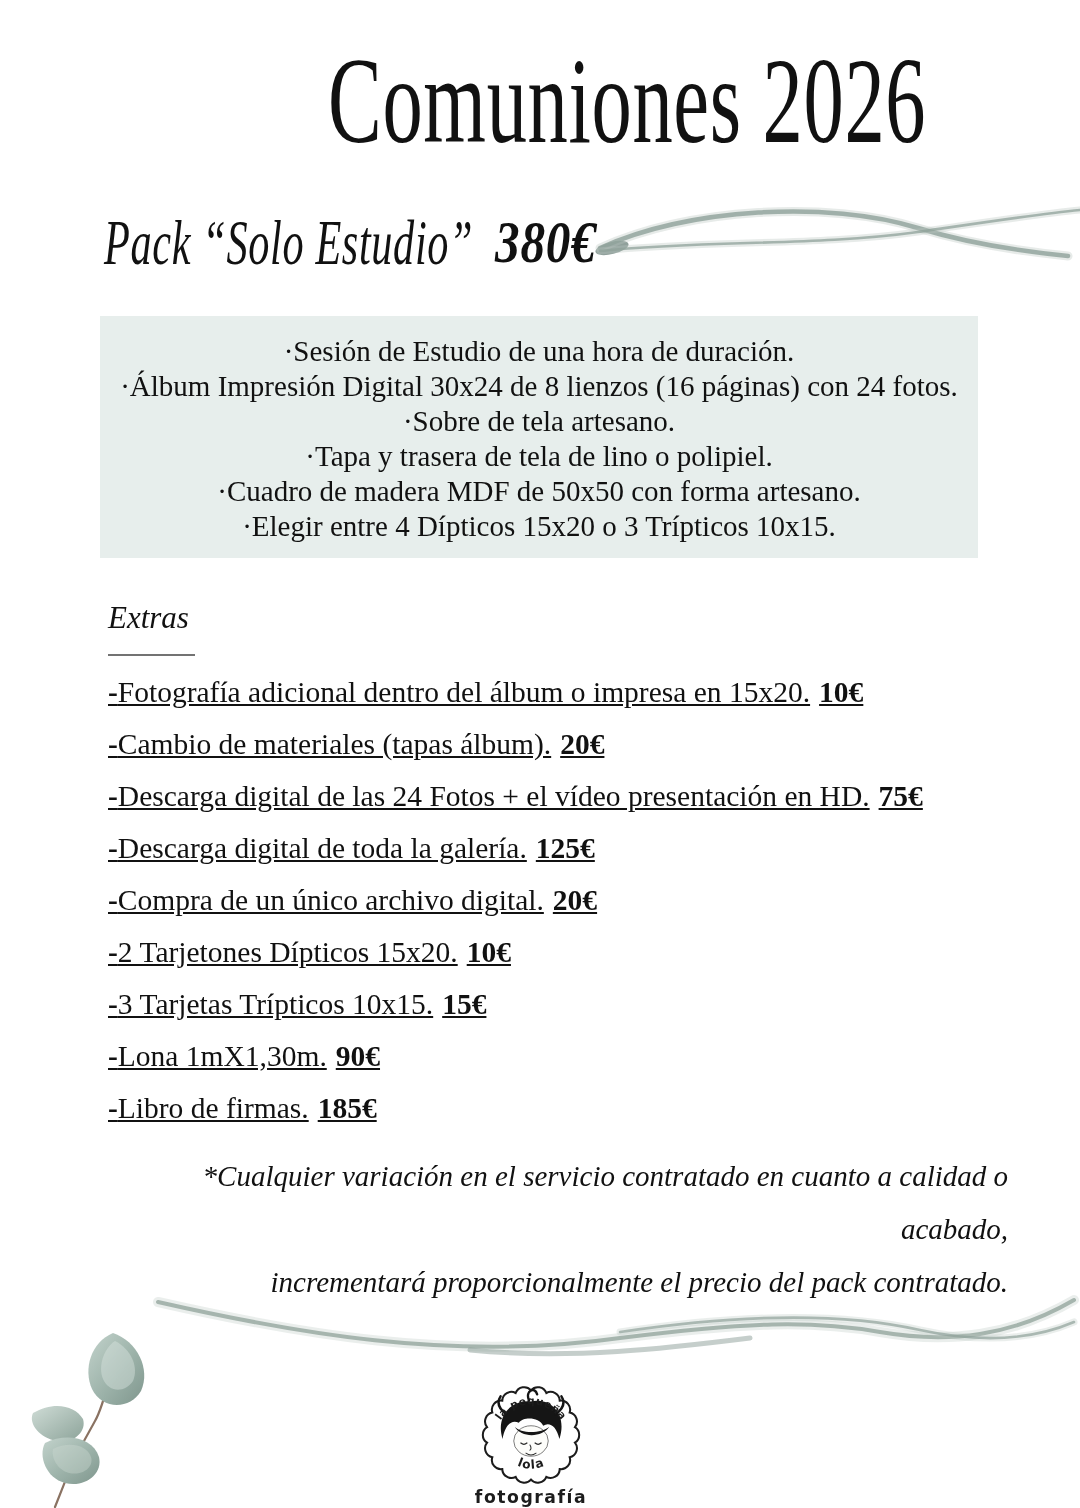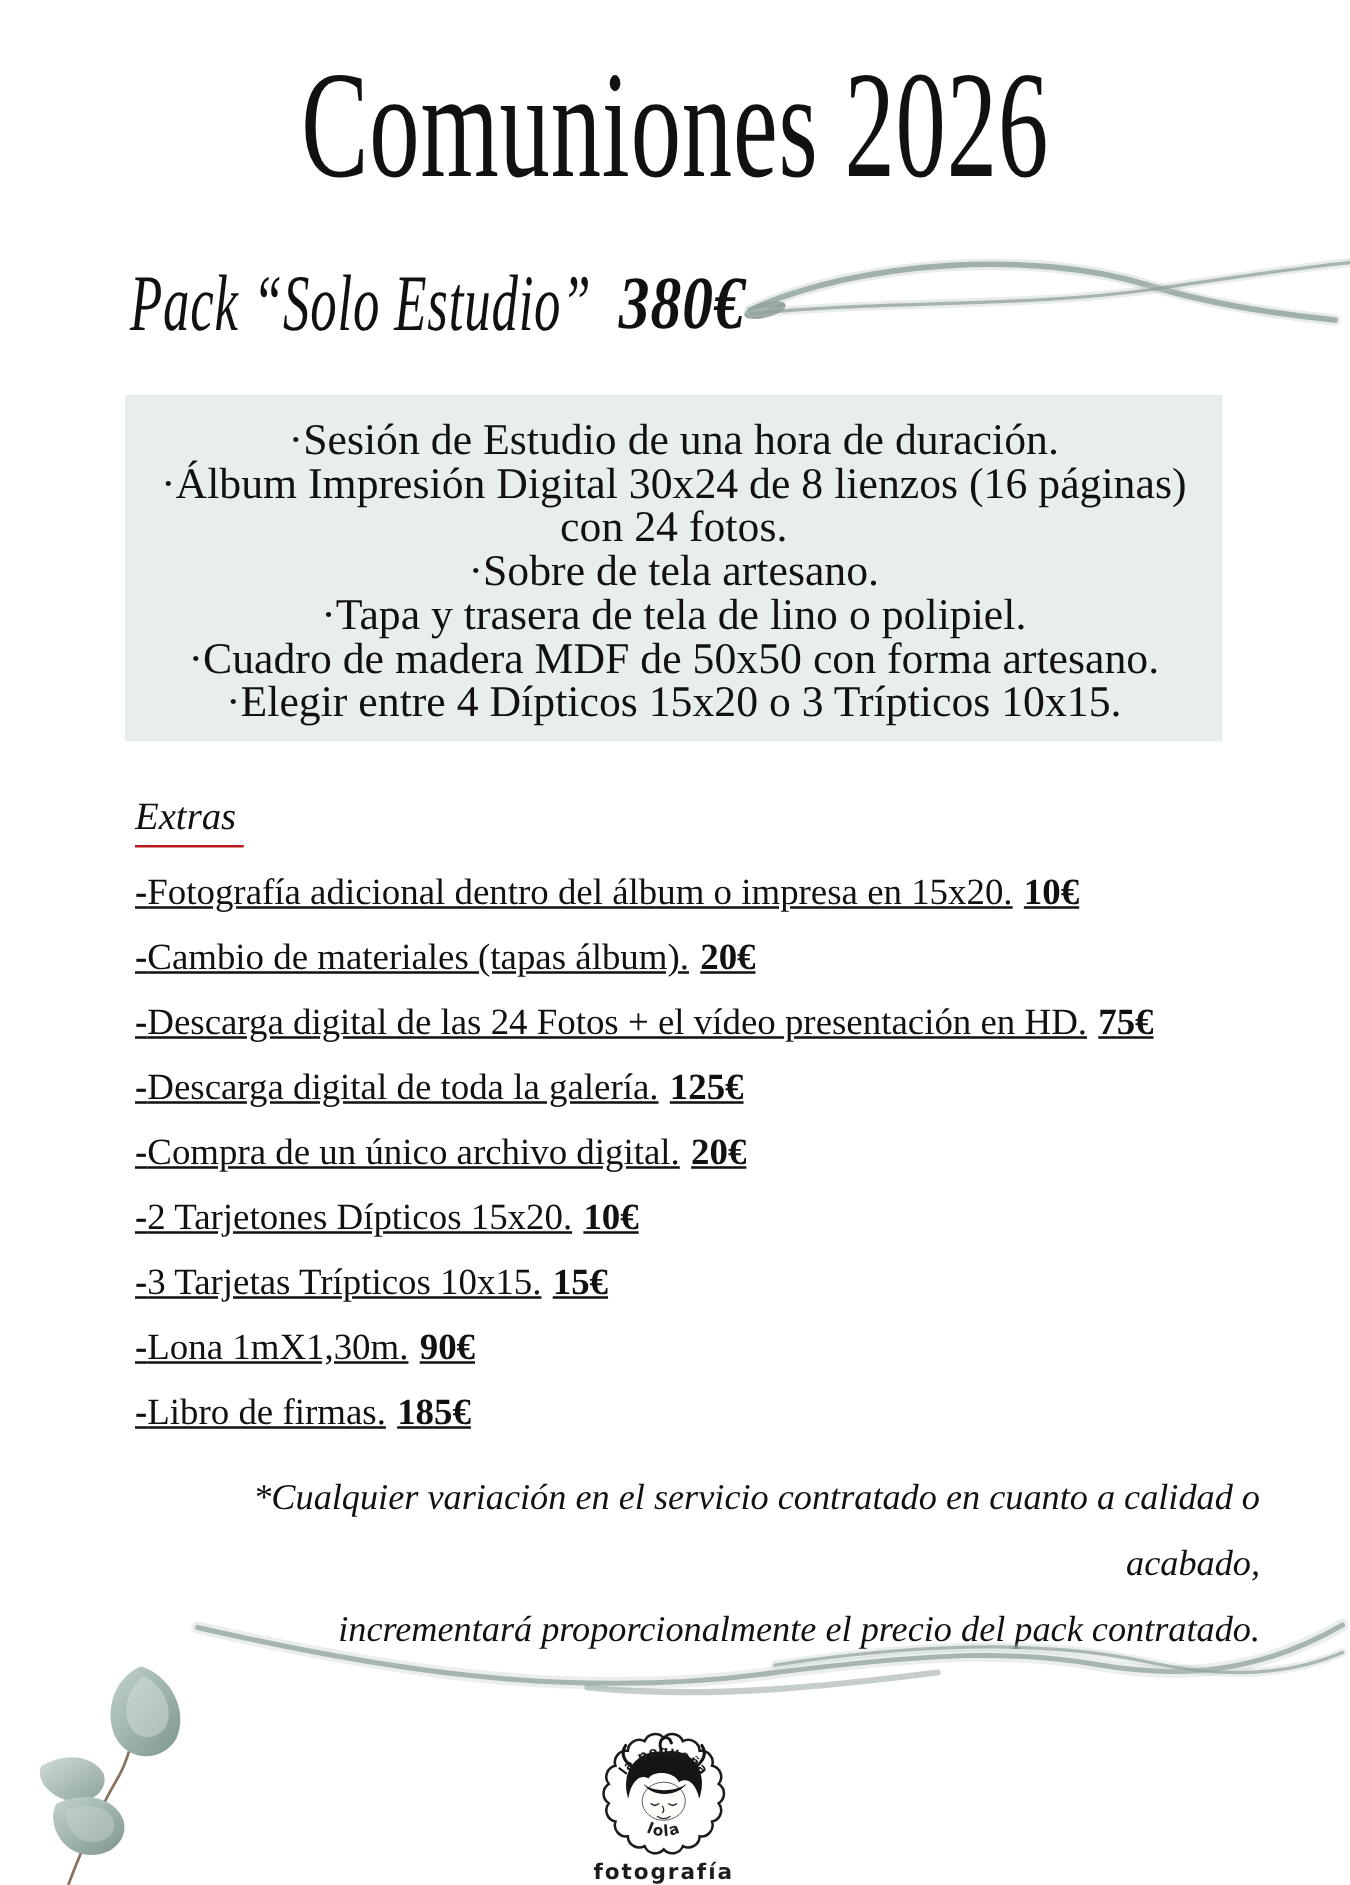--- a/index.html
+++ b/index.html
@@ -3,36 +3,36 @@
 <meta charset="utf-8">
 <style>
   * { margin:0; padding:0; box-sizing:border-box; }
   html,body { background:#ffffff; }
   body {
     width:1080px; height:1508px; position:relative; overflow:hidden;
     font-family:"Liberation Serif", serif; color:#111111;
   }
   
   .display { display:inline-block; transform:scaleX(0.66); line-height:1; white-space:nowrap; font-weight:500; letter-spacing:1px; }
-  .title-wrap { text-align:center; margin-top:40px; }
+  .title-wrap { text-align:right; margin-top:40px; }
   .title-wrap .display { transform-origin:center; font-size:122px; }
 
   .pack-row { position:relative; margin:46px 0 0 104px; height:78px;font-style:italic; }
   .pack-name { font-size:64px; transform-origin:left center; margin-right:-196px; vertical-align:middle; }
   .pack-price { display:inline-block; font-size:60px; font-weight:700; transform:scaleX(0.82); transform-origin:left center; margin-left:24px; margin-right:-26px; vertical-align:middle; letter-spacing:1px; }
   .swoosh-top { position:absolute; left:484px; top:-16px; pointer-events:none; }
 
   .feature-box {
     margin:30px 0 0 100px; width:878px; background:#e7eeec;
     padding:18px 10px 14px; text-align:center;
-    font-size:35px; line-height:35px;
+    font-size:29px; line-height:35px;
   }
 
   .extras { margin:42px 0 0 108px; width:880px; }
-  .extras-heading { display:inline-block; font-style:italic; font-size:31px; border-bottom:2px solid #b91c1c; padding:0 6px 5px 0; }
+  .extras-heading { display:inline-block; font-style:italic; font-size:31px; border-bottom:2px solid #737373; padding:0 6px 18px 0; }
   .extra-line { font-size:29.5px; margin-top:21px; line-height:1.05;text-decoration:underline; }
   .extra-line .dash { font-weight:700; }
   .extra-line .price { font-weight:700; margin-left:9px; }
 
   .disclaimer { margin:26px 0 0 108px; width:900px; font-style:italic; font-size:29px; line-height:53px;text-align:right; }
 
   .decoration { position:absolute; pointer-events:none; }
   .wave-bottom { left:150px; top:1280px; }
   .leaves { left:15px; top:1325px; }
   .logo { position:absolute; left:470px; top:1374px; }

